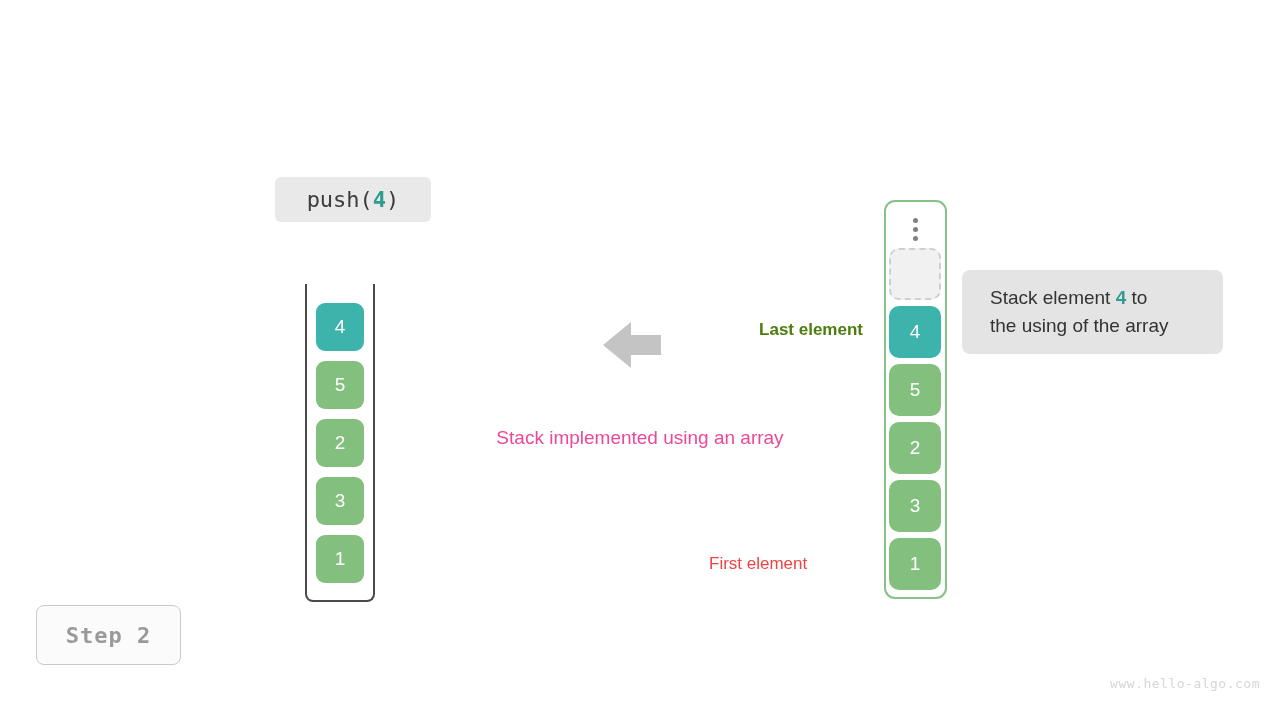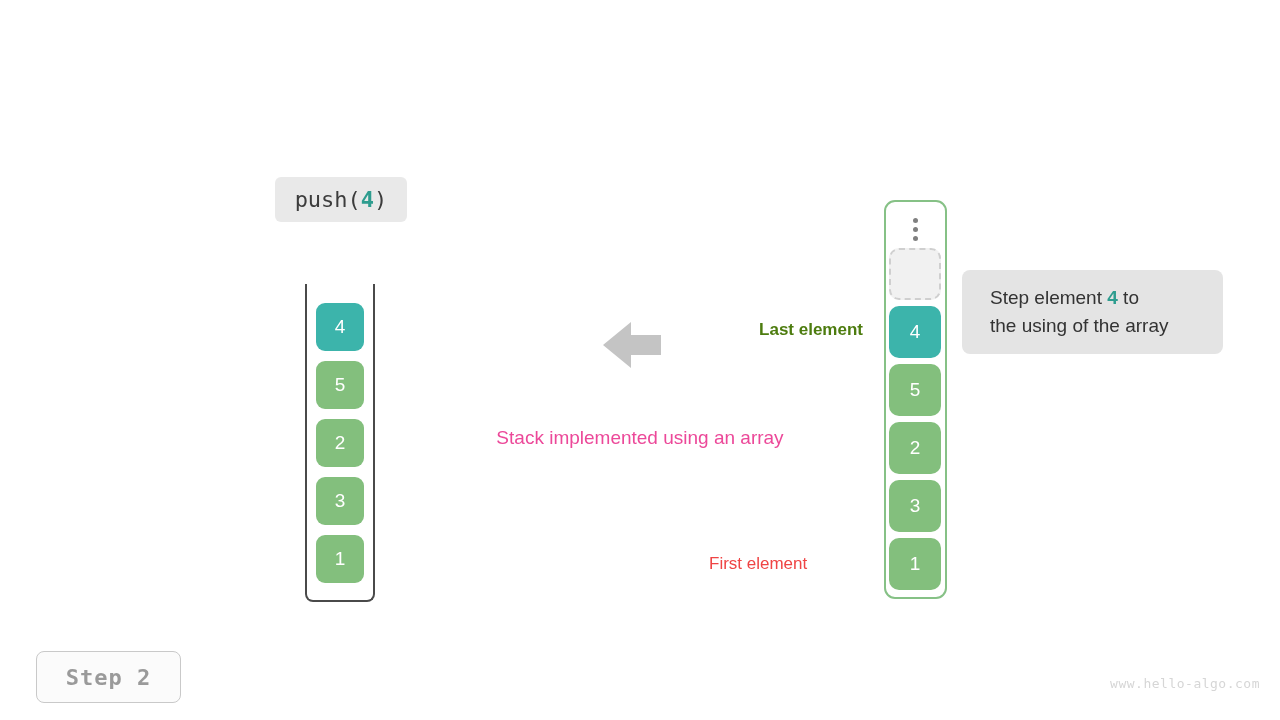--- a/index.html
+++ b/index.html
@@ -18,21 +18,21 @@
   .stage {
     position: absolute;
     inset: 0;
   }
 
   
   .code-label {
     position: absolute;
     left: 275px;
     top: 177px;
-    width: 132px;
+    width: 156px;
     height: 45px;
     background: #e9e9e9;
     border-radius: 6px;
     display: flex;
     align-items: center;
     justify-content: center;
     font-family: "DejaVu Sans Mono", "Liberation Mono", monospace;
     font-size: 22px;
     color: #3c3c3c;
     letter-spacing: 0px;
@@ -204,23 +204,23 @@
   }
   .tooltip .hl {
     color: #2e9d8f;
     font-weight: 700;
   }
 
   
   .step-badge {
     position: absolute;
     left: 36px;
-    top: 651px;
+    top: 605px;
     width: 145px;
-    height: 52px;
+    height: 60px;
     border: 1px solid #c9c9c9;
     border-radius: 8px;
     background: #fbfbfb;
     display: flex;
     align-items: center;
     justify-content: center;
     font-family: "DejaVu Sans Mono", "Liberation Mono", monospace;
     font-size: 22px;
     color: #9a9a9a;
     font-weight: 700;
@@ -280,19 +280,19 @@
     <div class="array-items">
       <div class="cell empty"></div>
       <div class="cell teal">4</div>
       <div class="cell green">5</div>
       <div class="cell green">2</div>
       <div class="cell green">3</div>
       <div class="cell green">1</div>
     </div>
   </div>
 
-  <div class="tooltip"><span>Step element </span><span class="hl">4</span><span> to</span><br><span>the using of the array</span></div>
+  <div class="tooltip"><span>Stack element </span><span class="hl">4</span><span> to</span><br><span>the using of the array</span></div>
 
   <div class="step-badge">Step 2</div>
 
   <div class="watermark">www.hello-algo.com</div>
 
 </div>
 
 </body></html>

